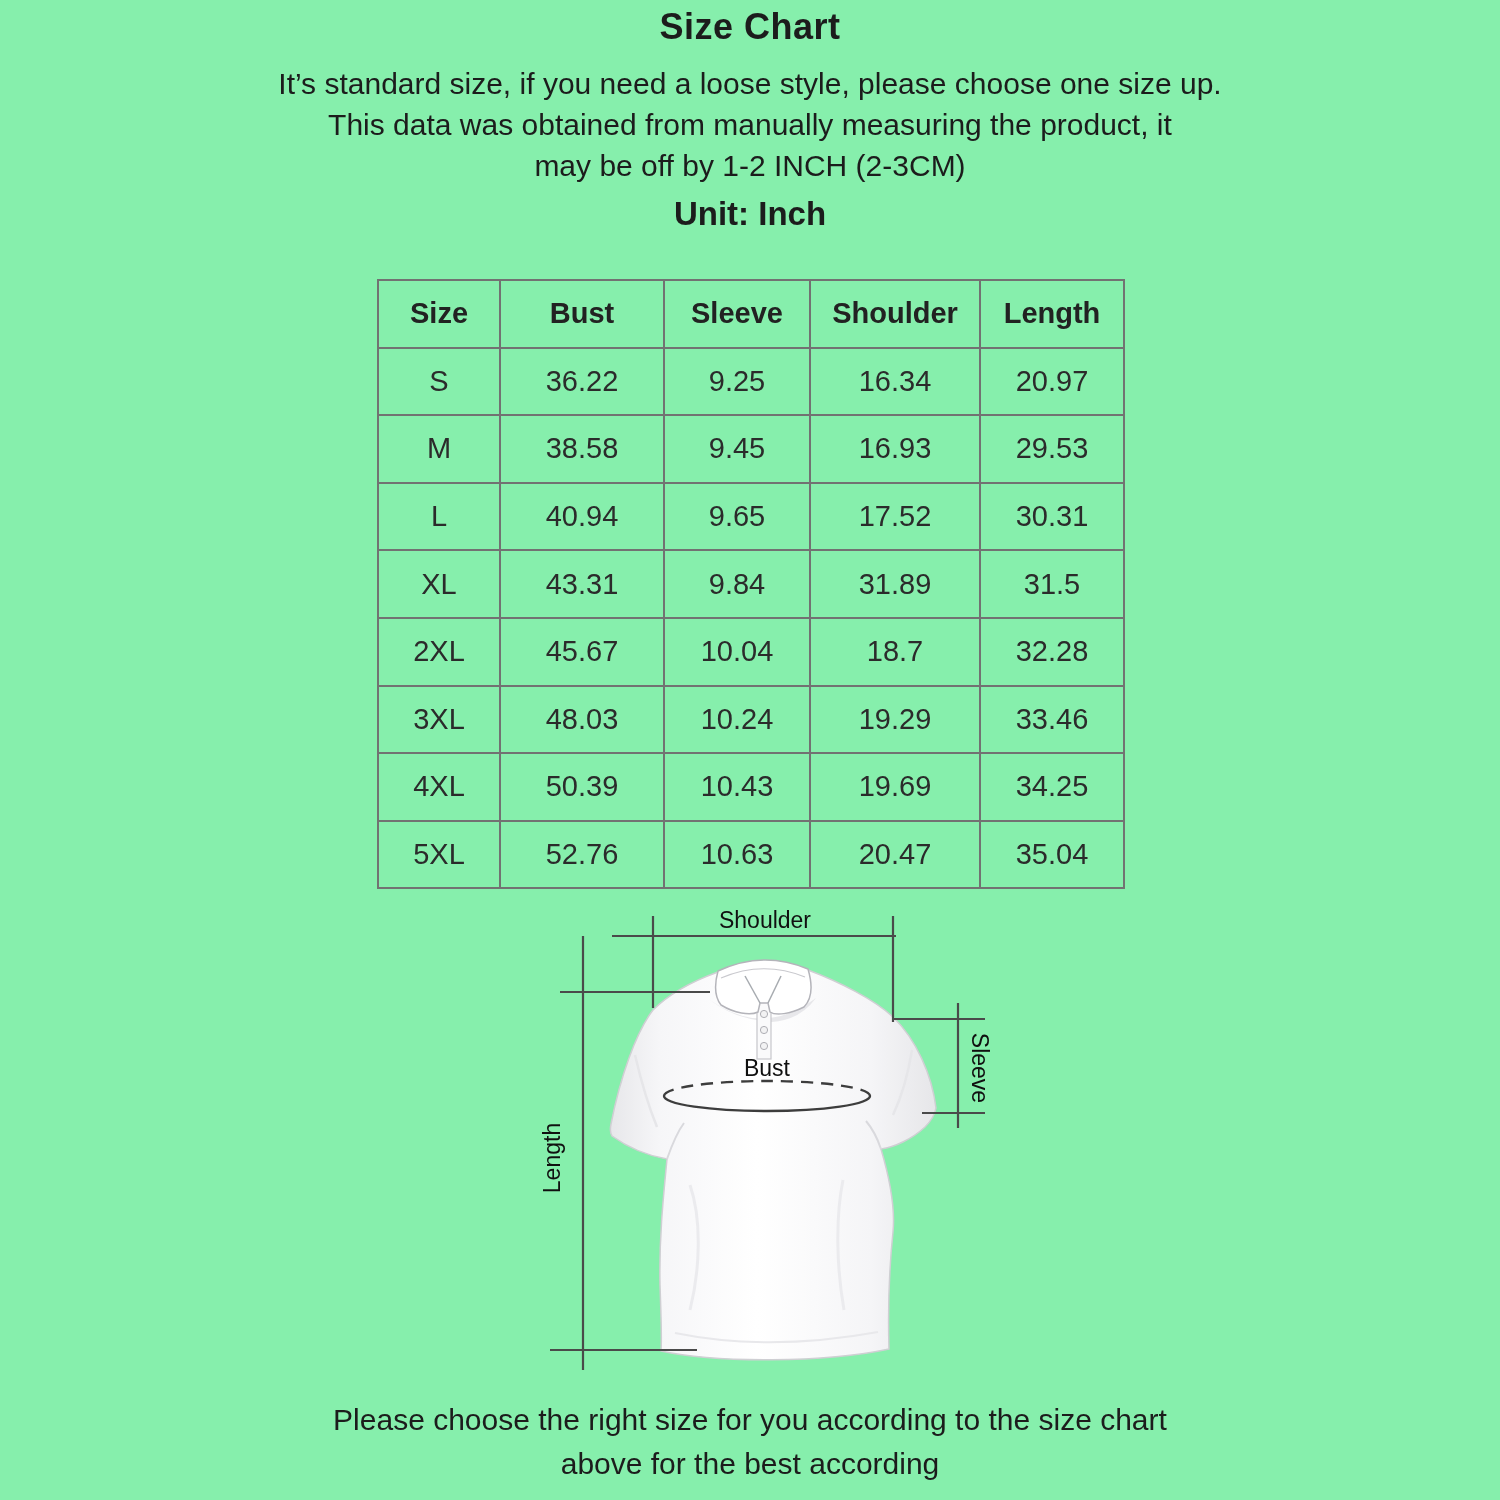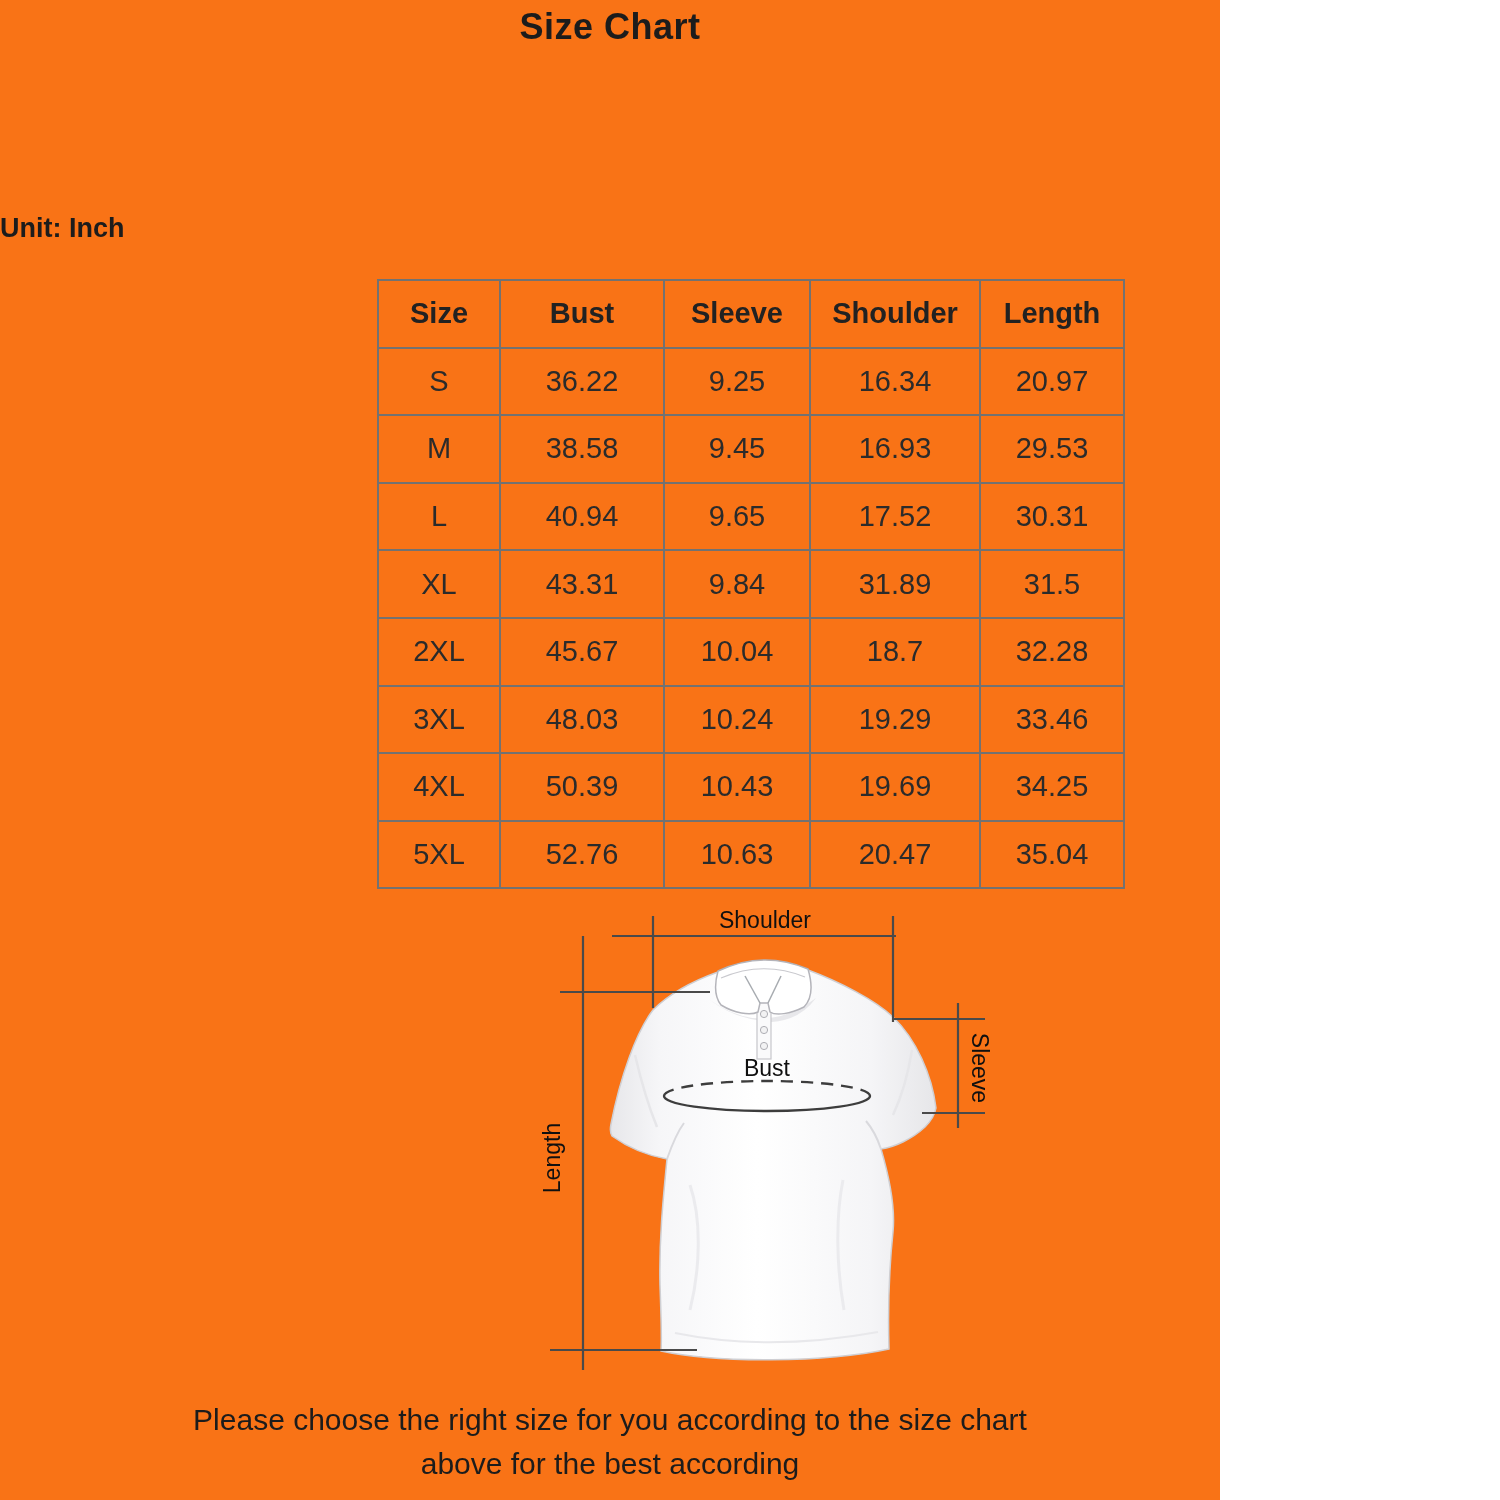--- a/index.html
+++ b/index.html
@@ -6,33 +6,33 @@
     --text-color:#1c1c1c;
     --table-border:#727272;
     --measure-color:#4a4a4a;
   }
   html,body{margin:0;padding:0;background:#ffffff;}
   body{
     width:1500px;height:1500px;
     font-family:"Liberation Sans", sans-serif;
     color:var(--text-color);
   }
-  .canvas{position:relative;width:1220px;height:1500px;background:#f97316;overflow:hidden;}
+  .canvas{position:relative;width:1500px;height:1500px;background:#86efac;overflow:hidden;}
 
   .page-title{
     position:absolute;top:6px;left:0;width:100%;
     text-align:center;font-size:36px;font-weight:bold;letter-spacing:.5px;
   }
   .intro{
     position:absolute;top:63px;left:0;width:100%;
     text-align:center;font-size:30px;line-height:41px;
   }
   .unit-label{
-    position:absolute;top:213px;left:0;width:100%;
-    font-size:27px;font-weight:bold;
+    position:absolute;top:195px;left:0;width:100%;
+    text-align:center;font-size:33px;font-weight:bold;
   }
 
   table.size-table{
     position:absolute;left:377px;top:279px;width:746px;
     border-collapse:collapse;table-layout:fixed;
     font-size:29px;color:#2b2b2b;padding-left:48px;
   }
   table.size-table th, table.size-table td{
     border:2px solid var(--table-border);
     text-align:center;vertical-align:middle;
@@ -54,20 +54,25 @@
     text-align:center;font-size:30px;line-height:44px;
   }
 </style>
 </head>
 <body>
 
 <div class="canvas">
 
   <div class="page-title">Size Chart</div>
 
+  <div class="intro">
+    <div>It’s standard size, if you need a loose style, please choose one size up.</div>
+    <div>This data was obtained from manually measuring the product, it</div>
+    <div>may be off by 1-2 INCH (2-3CM)</div>
+  </div>
 
   <div class="unit-label">Unit: Inch</div>
 
   <table class="size-table">
     <colgroup>
       <col style="width:122px">
         <col style="width:164px">
         <col style="width:146px">
         <col style="width:170px">
         <col style="width:144px">

